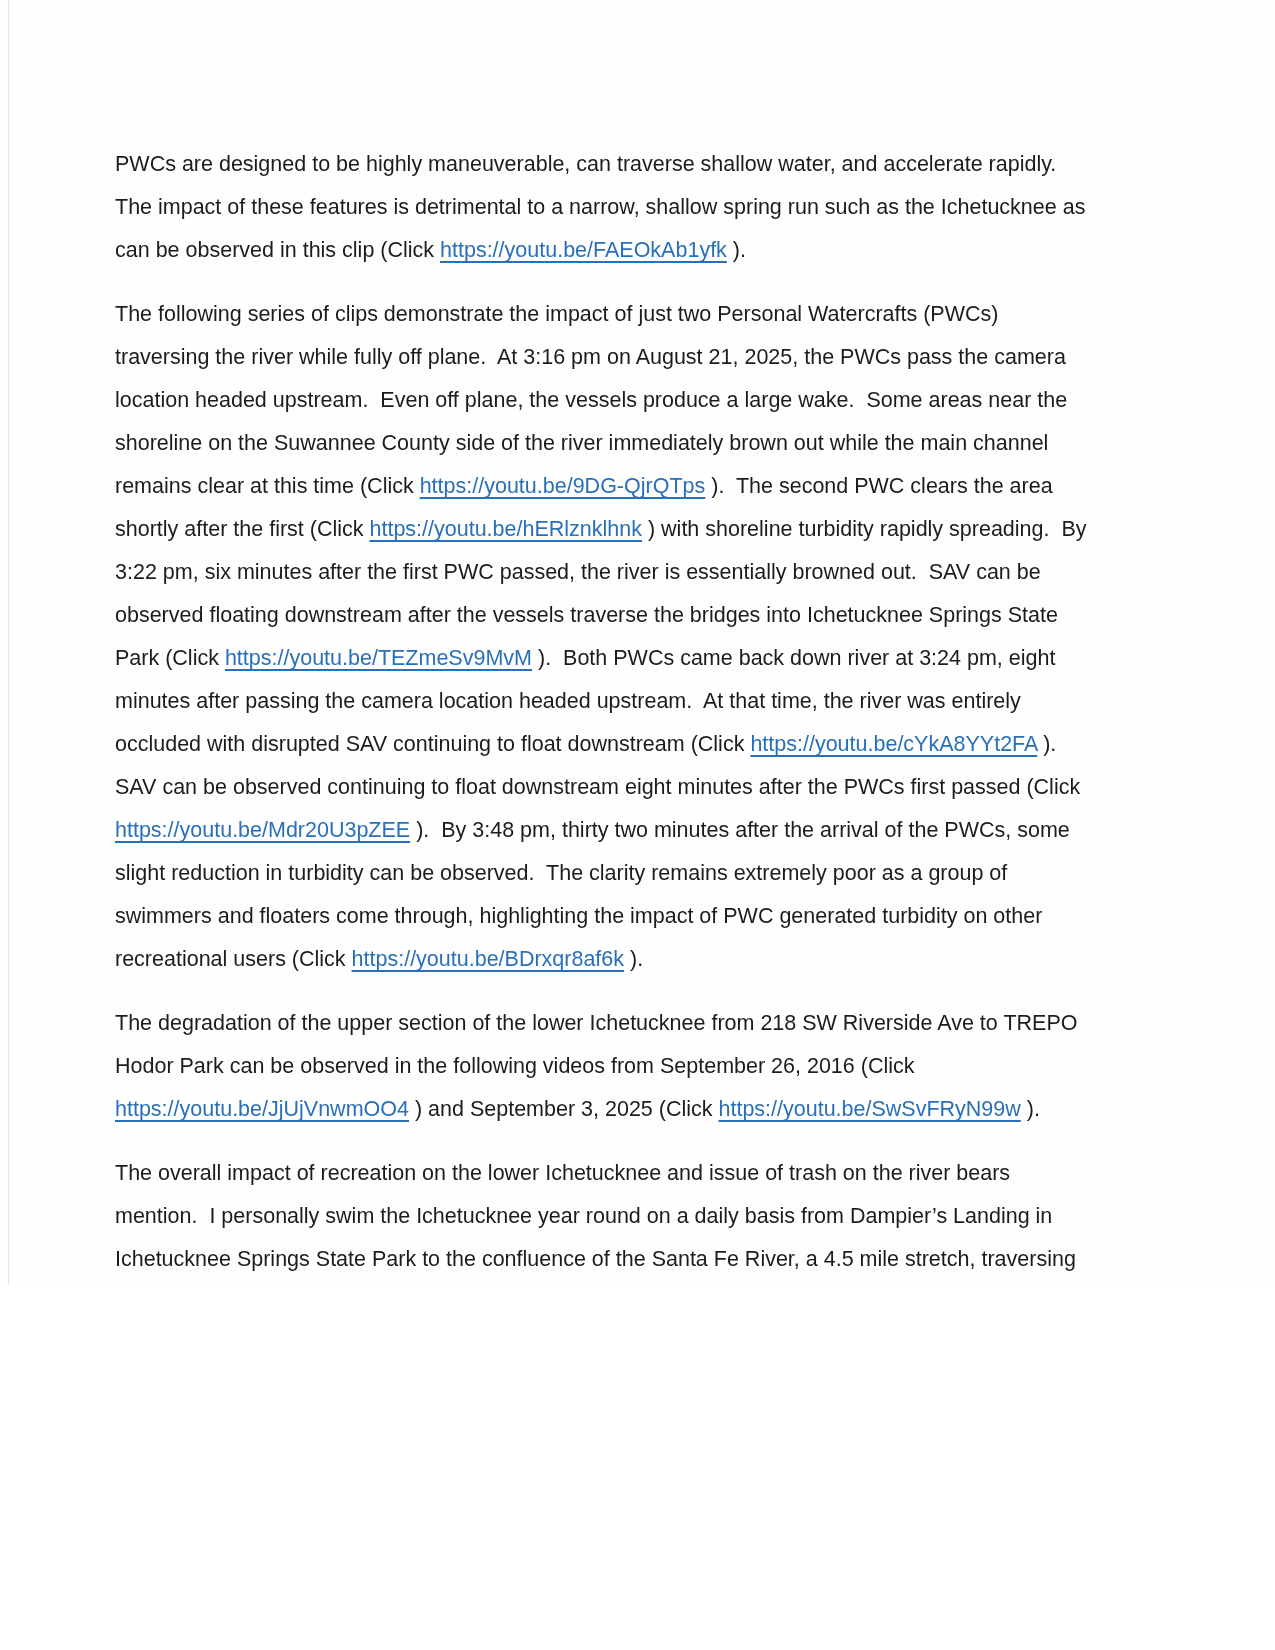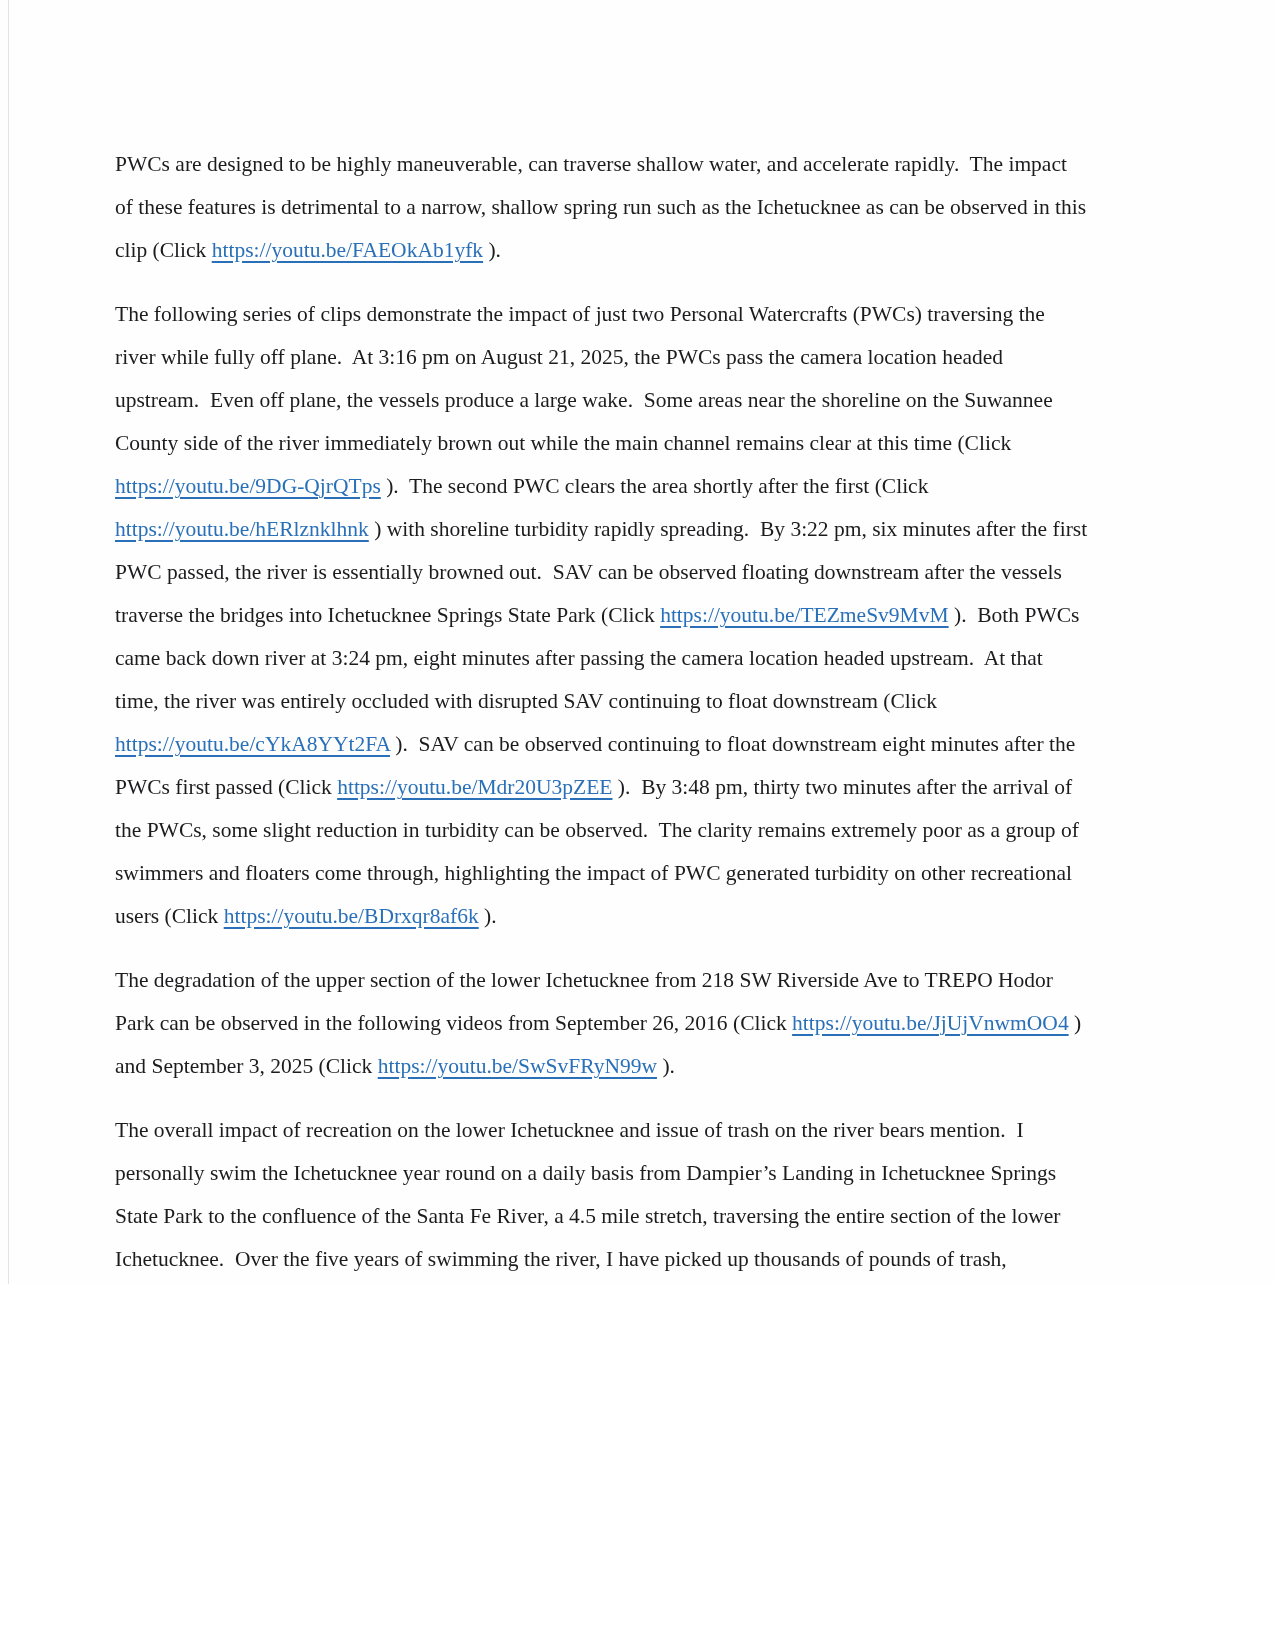--- a/index.html
+++ b/index.html
@@ -6,21 +6,21 @@
     margin: 0;
     padding: 0;
     background: #ffffff;
   }
   .page {
     position: relative;
     width: 1275px;
     height: 1284px;
     background: #fefefe;
     overflow: hidden;
-    font-family: Liberation Serif, serif;
+    font-family: Liberation Sans, sans-serif;
   }
   .scan-edge {
     position: absolute;
     left: 8px;
     top: 0;
     width: 1px;
     height: 1650px;
     background: #dde6e2;
   }
   .content {

